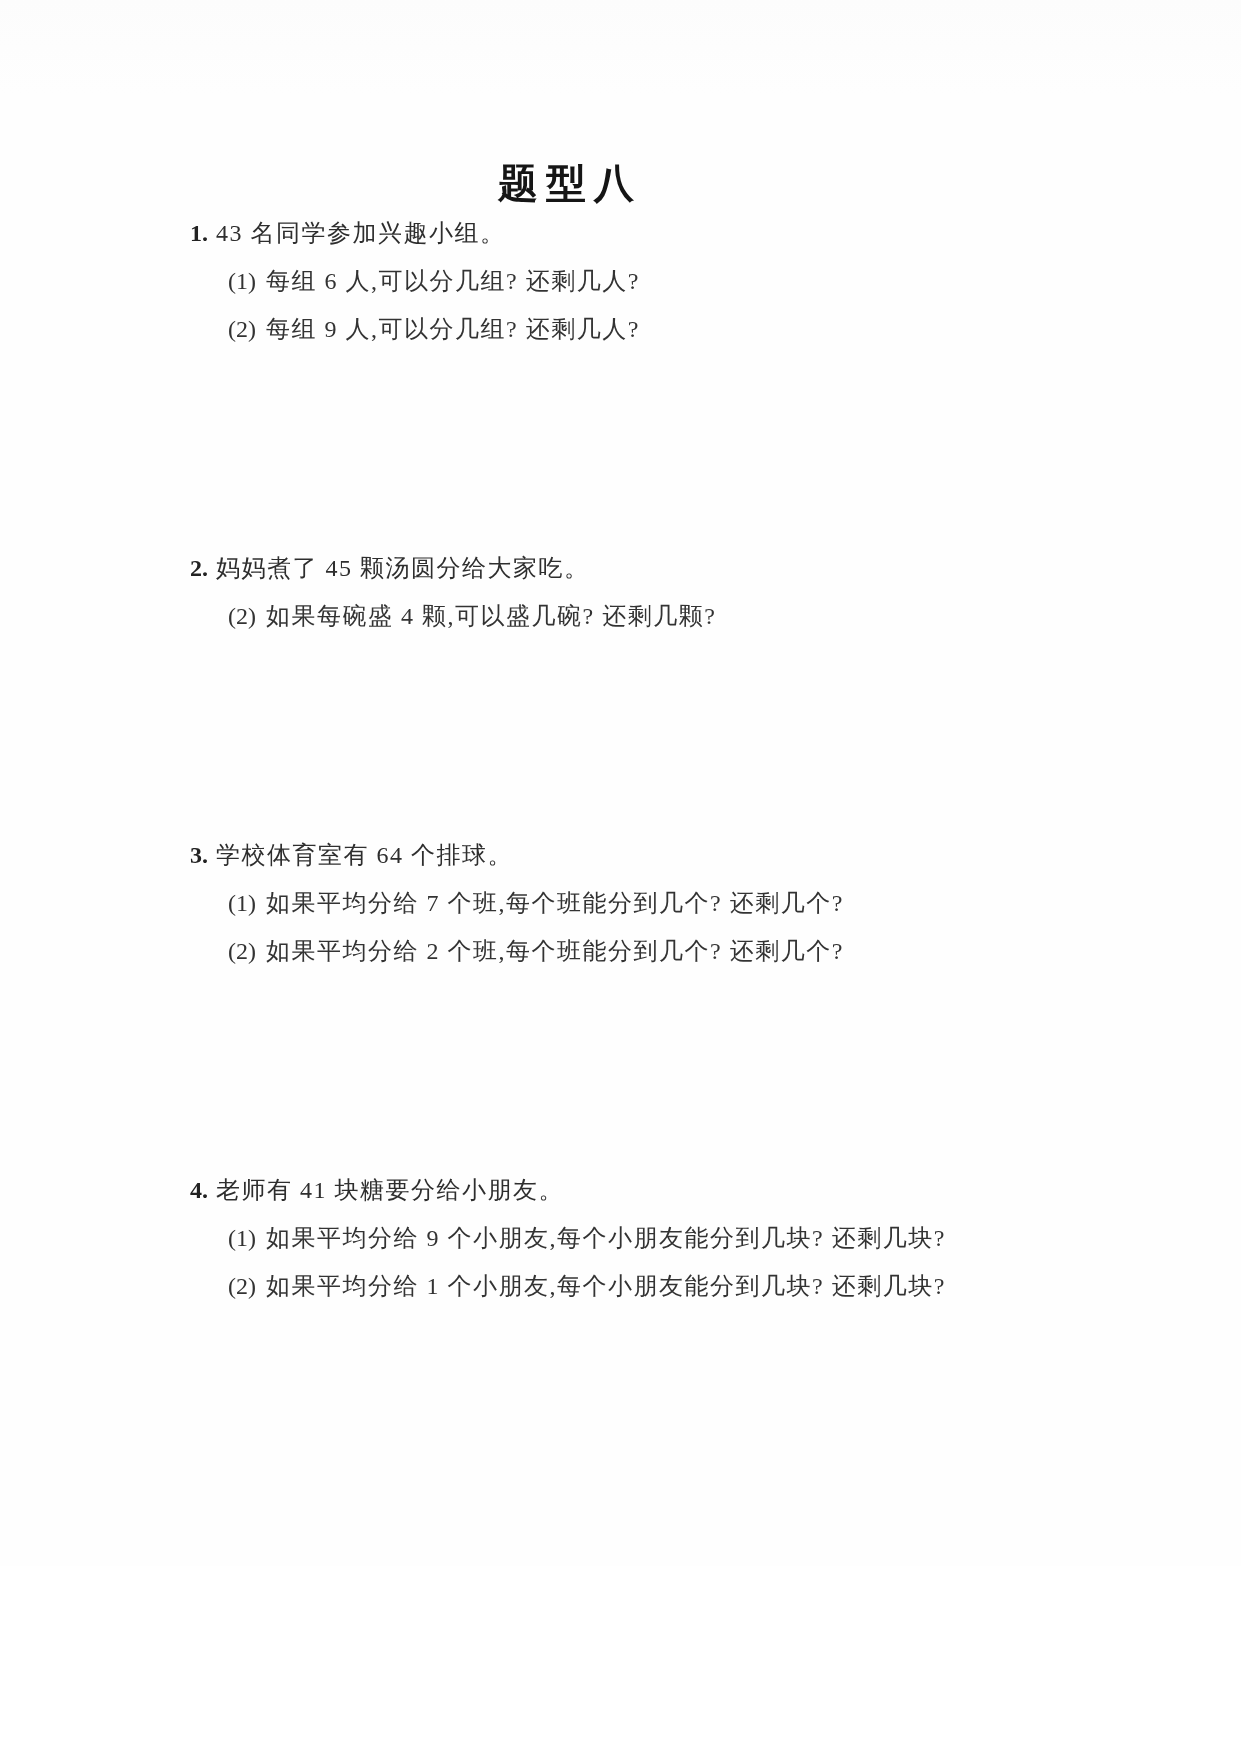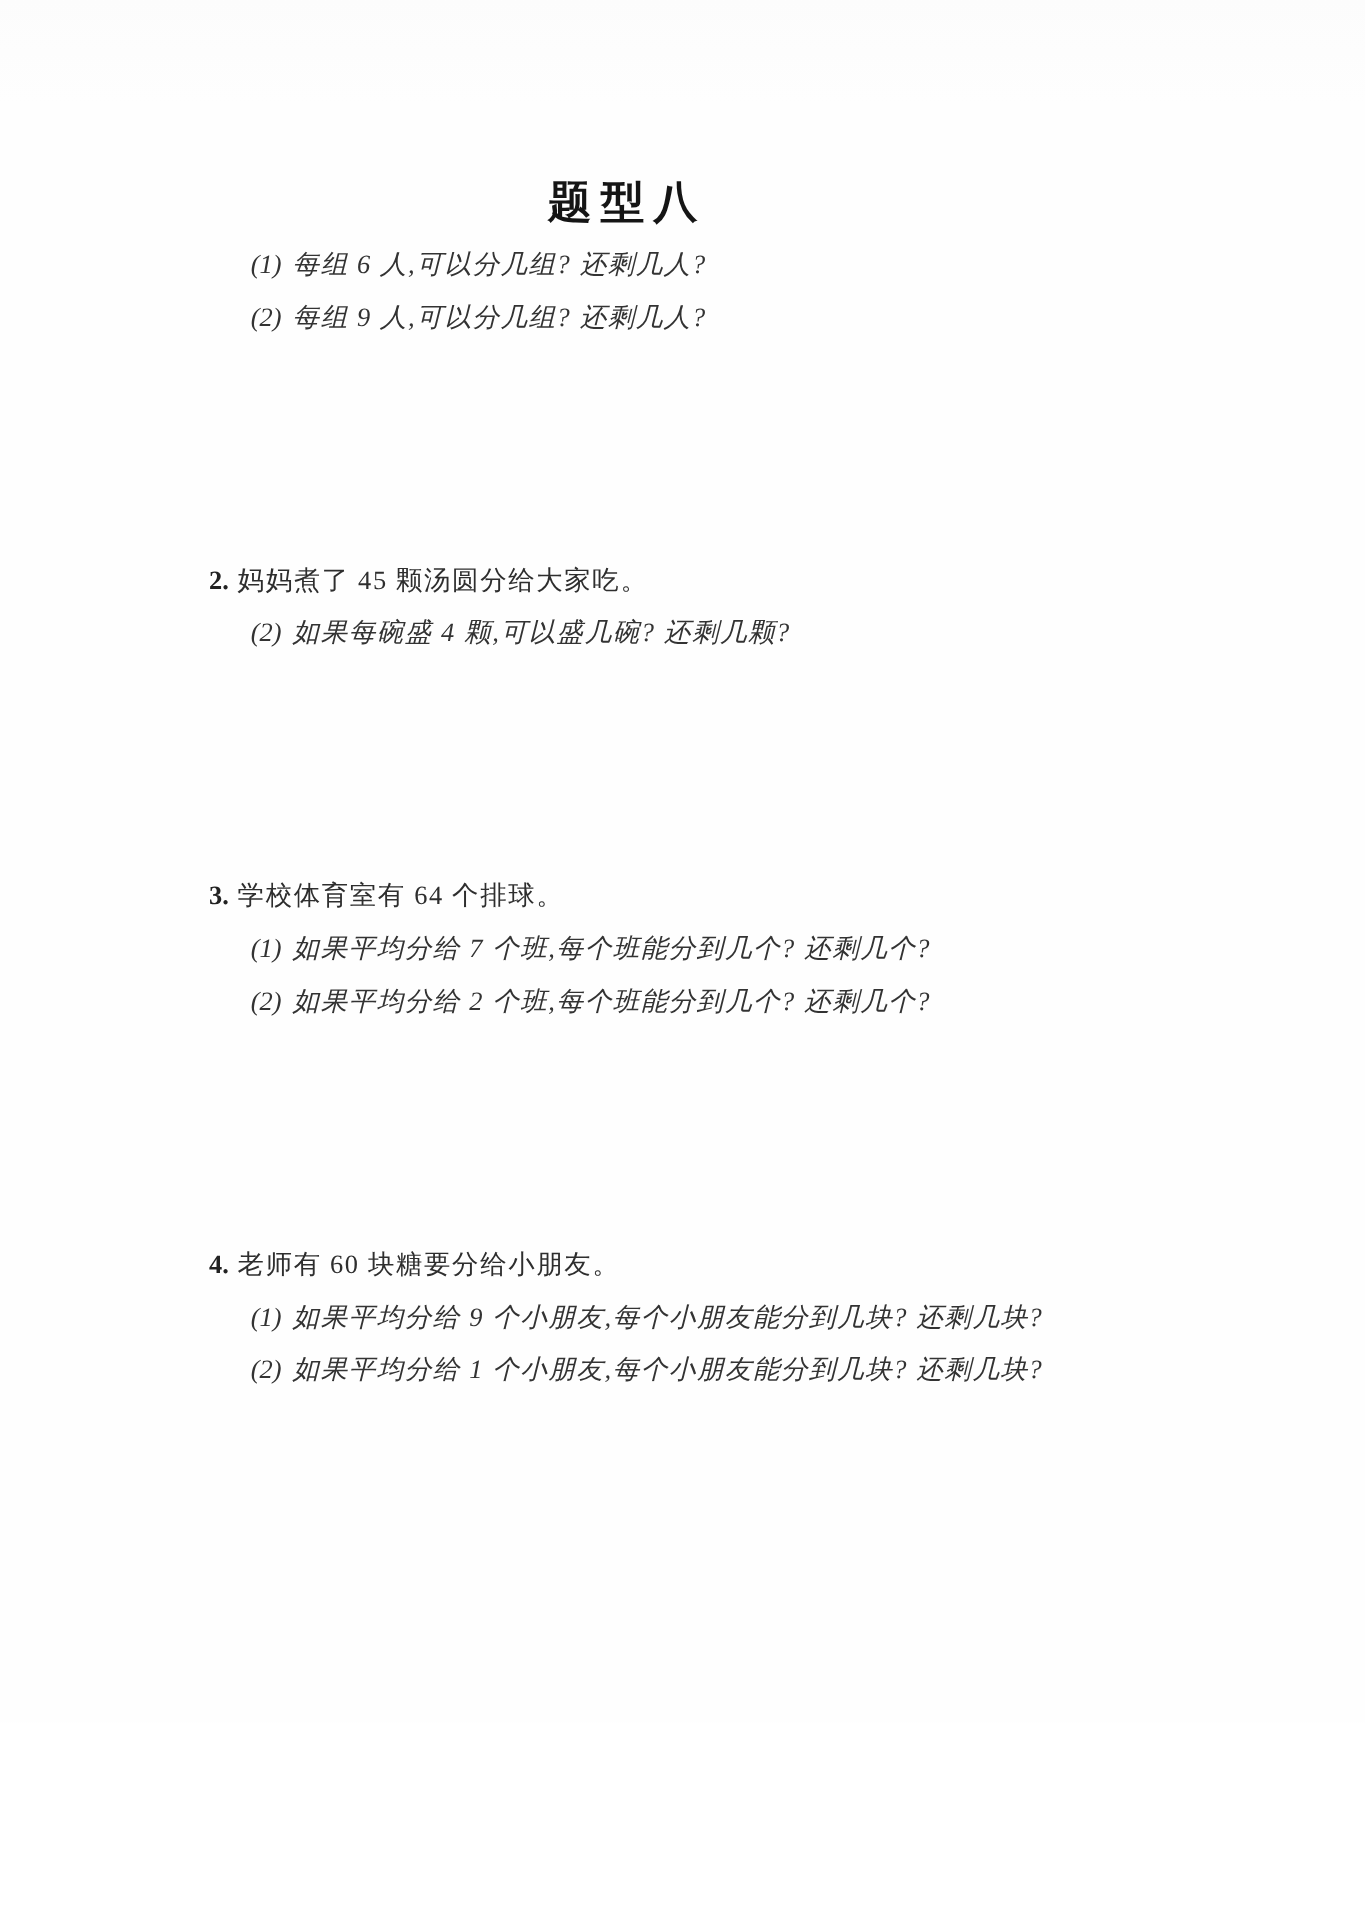--- a/index.html
+++ b/index.html
@@ -64,37 +64,39 @@
   }
 
   .part {
     margin-top: 18px;
     margin-left: 38px;
     font-size: 24px;
     line-height: 30px;
     letter-spacing: 1.5px;
     white-space: nowrap;
     color: #333333;
-    font-style: italic;
   }
 
   .part .part-label {
     margin-right: 10px;
     letter-spacing: 0;
   }
 </style>
 </head>
 <body>
 
 <div class="page">
   <div class="content">
 
     <h1 class="worksheet-title">题型八</h1>
 
     <section class="problem">
+      <div class="stem">
+        <span class="num">1.</span><span>43 名同学参加兴趣小组。</span>
+      </div>
       <div class="part">
         <span class="part-label">(1)</span><span>每组 6 人,可以分几组? 还剩几人?</span>
       </div>
       <div class="part">
         <span class="part-label">(2)</span><span>每组 9 人,可以分几组? 还剩几人?</span>
       </div>
     </section>
 
     <section class="problem">
       <div class="stem">
@@ -112,21 +114,21 @@
       <div class="part">
         <span class="part-label">(1)</span><span>如果平均分给 7 个班,每个班能分到几个? 还剩几个?</span>
       </div>
       <div class="part">
         <span class="part-label">(2)</span><span>如果平均分给 2 个班,每个班能分到几个? 还剩几个?</span>
       </div>
     </section>
 
     <section class="problem">
       <div class="stem">
-        <span class="num">4.</span><span>老师有 60 块糖要分给小朋友。</span>
+        <span class="num">4.</span><span>老师有 41 块糖要分给小朋友。</span>
       </div>
       <div class="part">
         <span class="part-label">(1)</span><span>如果平均分给 9 个小朋友,每个小朋友能分到几块? 还剩几块?</span>
       </div>
       <div class="part">
         <span class="part-label">(2)</span><span>如果平均分给 1 个小朋友,每个小朋友能分到几块? 还剩几块?</span>
       </div>
     </section>
 
   </div>

